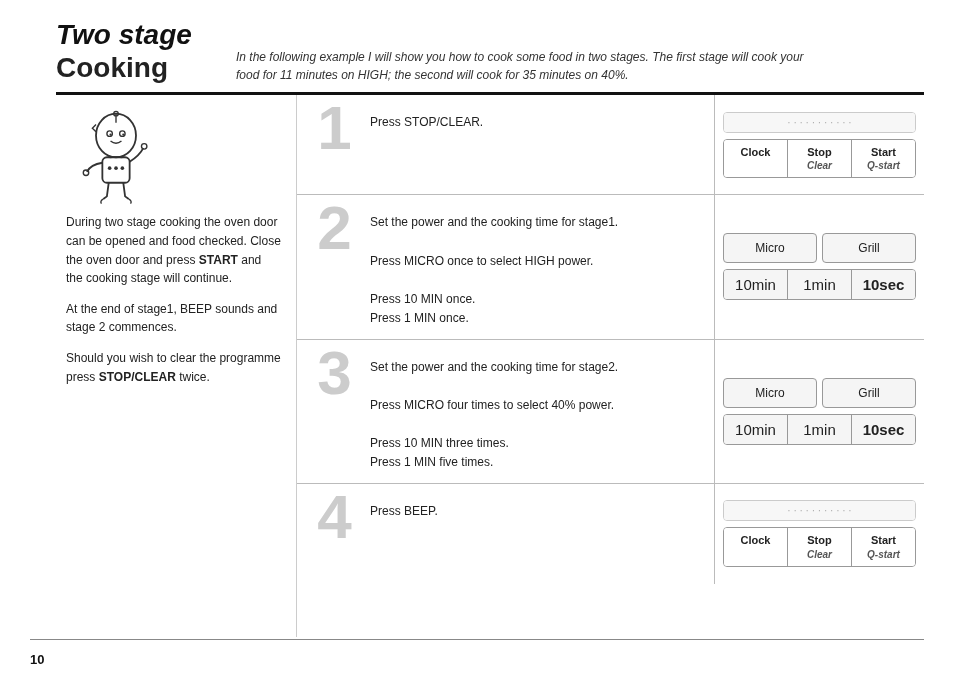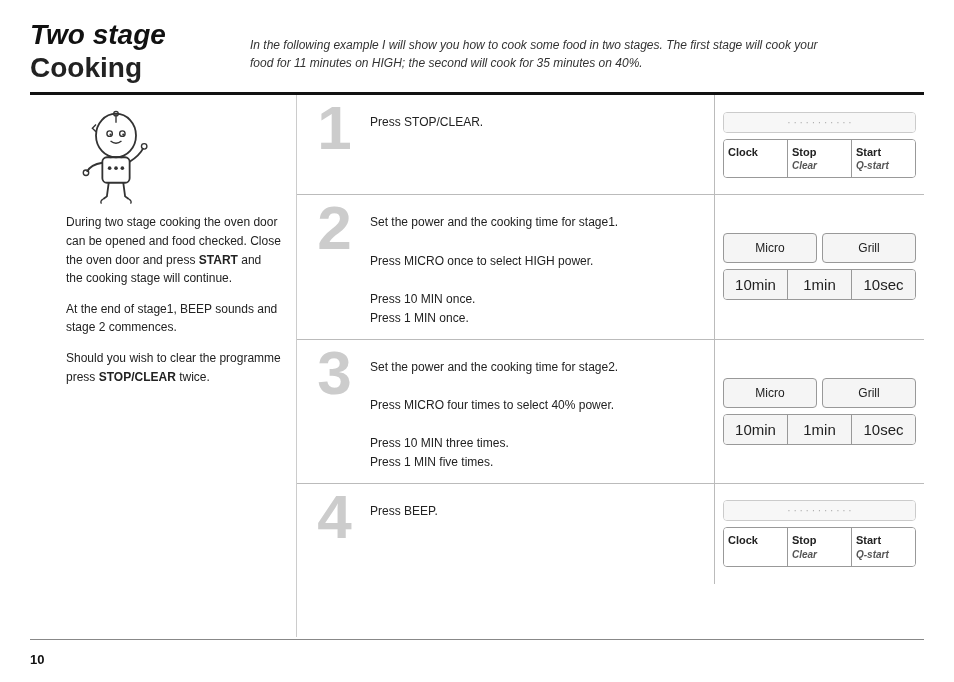--- a/index.html
+++ b/index.html
@@ -18,25 +18,25 @@
       width: 954px;
       height: 682px;
       padding: 20px 30px 15px 30px;
       display: flex;
       flex-direction: column;
     }
 
     
     .header {
       display: flex;
-      align-items: center;
-      gap: 40px;
+      align-items: flex-end;
       padding-bottom: 8px;
       border-bottom: 3px solid #111;
       margin-bottom: 0;
+      margin-left: 26px;
     }
 
     .header-title {
       min-width: 180px;
     }
 
     .title-italic {
       font-style: italic;
       font-weight: bold;
       font-size: 28px;
@@ -159,21 +159,21 @@
       gap: 0;
       border: 1px solid #999;
       border-radius: 4px;
       overflow: hidden;
       width: 100%;
     }
 
     .btn-panel .btn {
       flex: 1;
       padding: 5px 4px;
-      text-align: left;
+      text-align: center;
       font-size: 11px;
       border-right: 1px solid #999;
       background: #f5f5f5;
       color: #222;
       cursor: pointer;
       line-height: 1.3;
     }
 
     .btn-panel .btn:last-child {
       border-right: none;
@@ -224,20 +224,21 @@
       padding: 6px 4px;
       text-align: center;
       font-size: 15px;
       border-right: 1px solid #999;
       background: #f5f5f5;
       cursor: pointer;
     }
 
     .btn-row-3 .btn3:last-child {
       border-right: none;
+      font-weight: bold;
     }
 
     
     .partial-top {
       width: 100%;
       border: 1px solid #999;
       border-radius: 4px;
       overflow: hidden;
       opacity: 0.5;
     }

